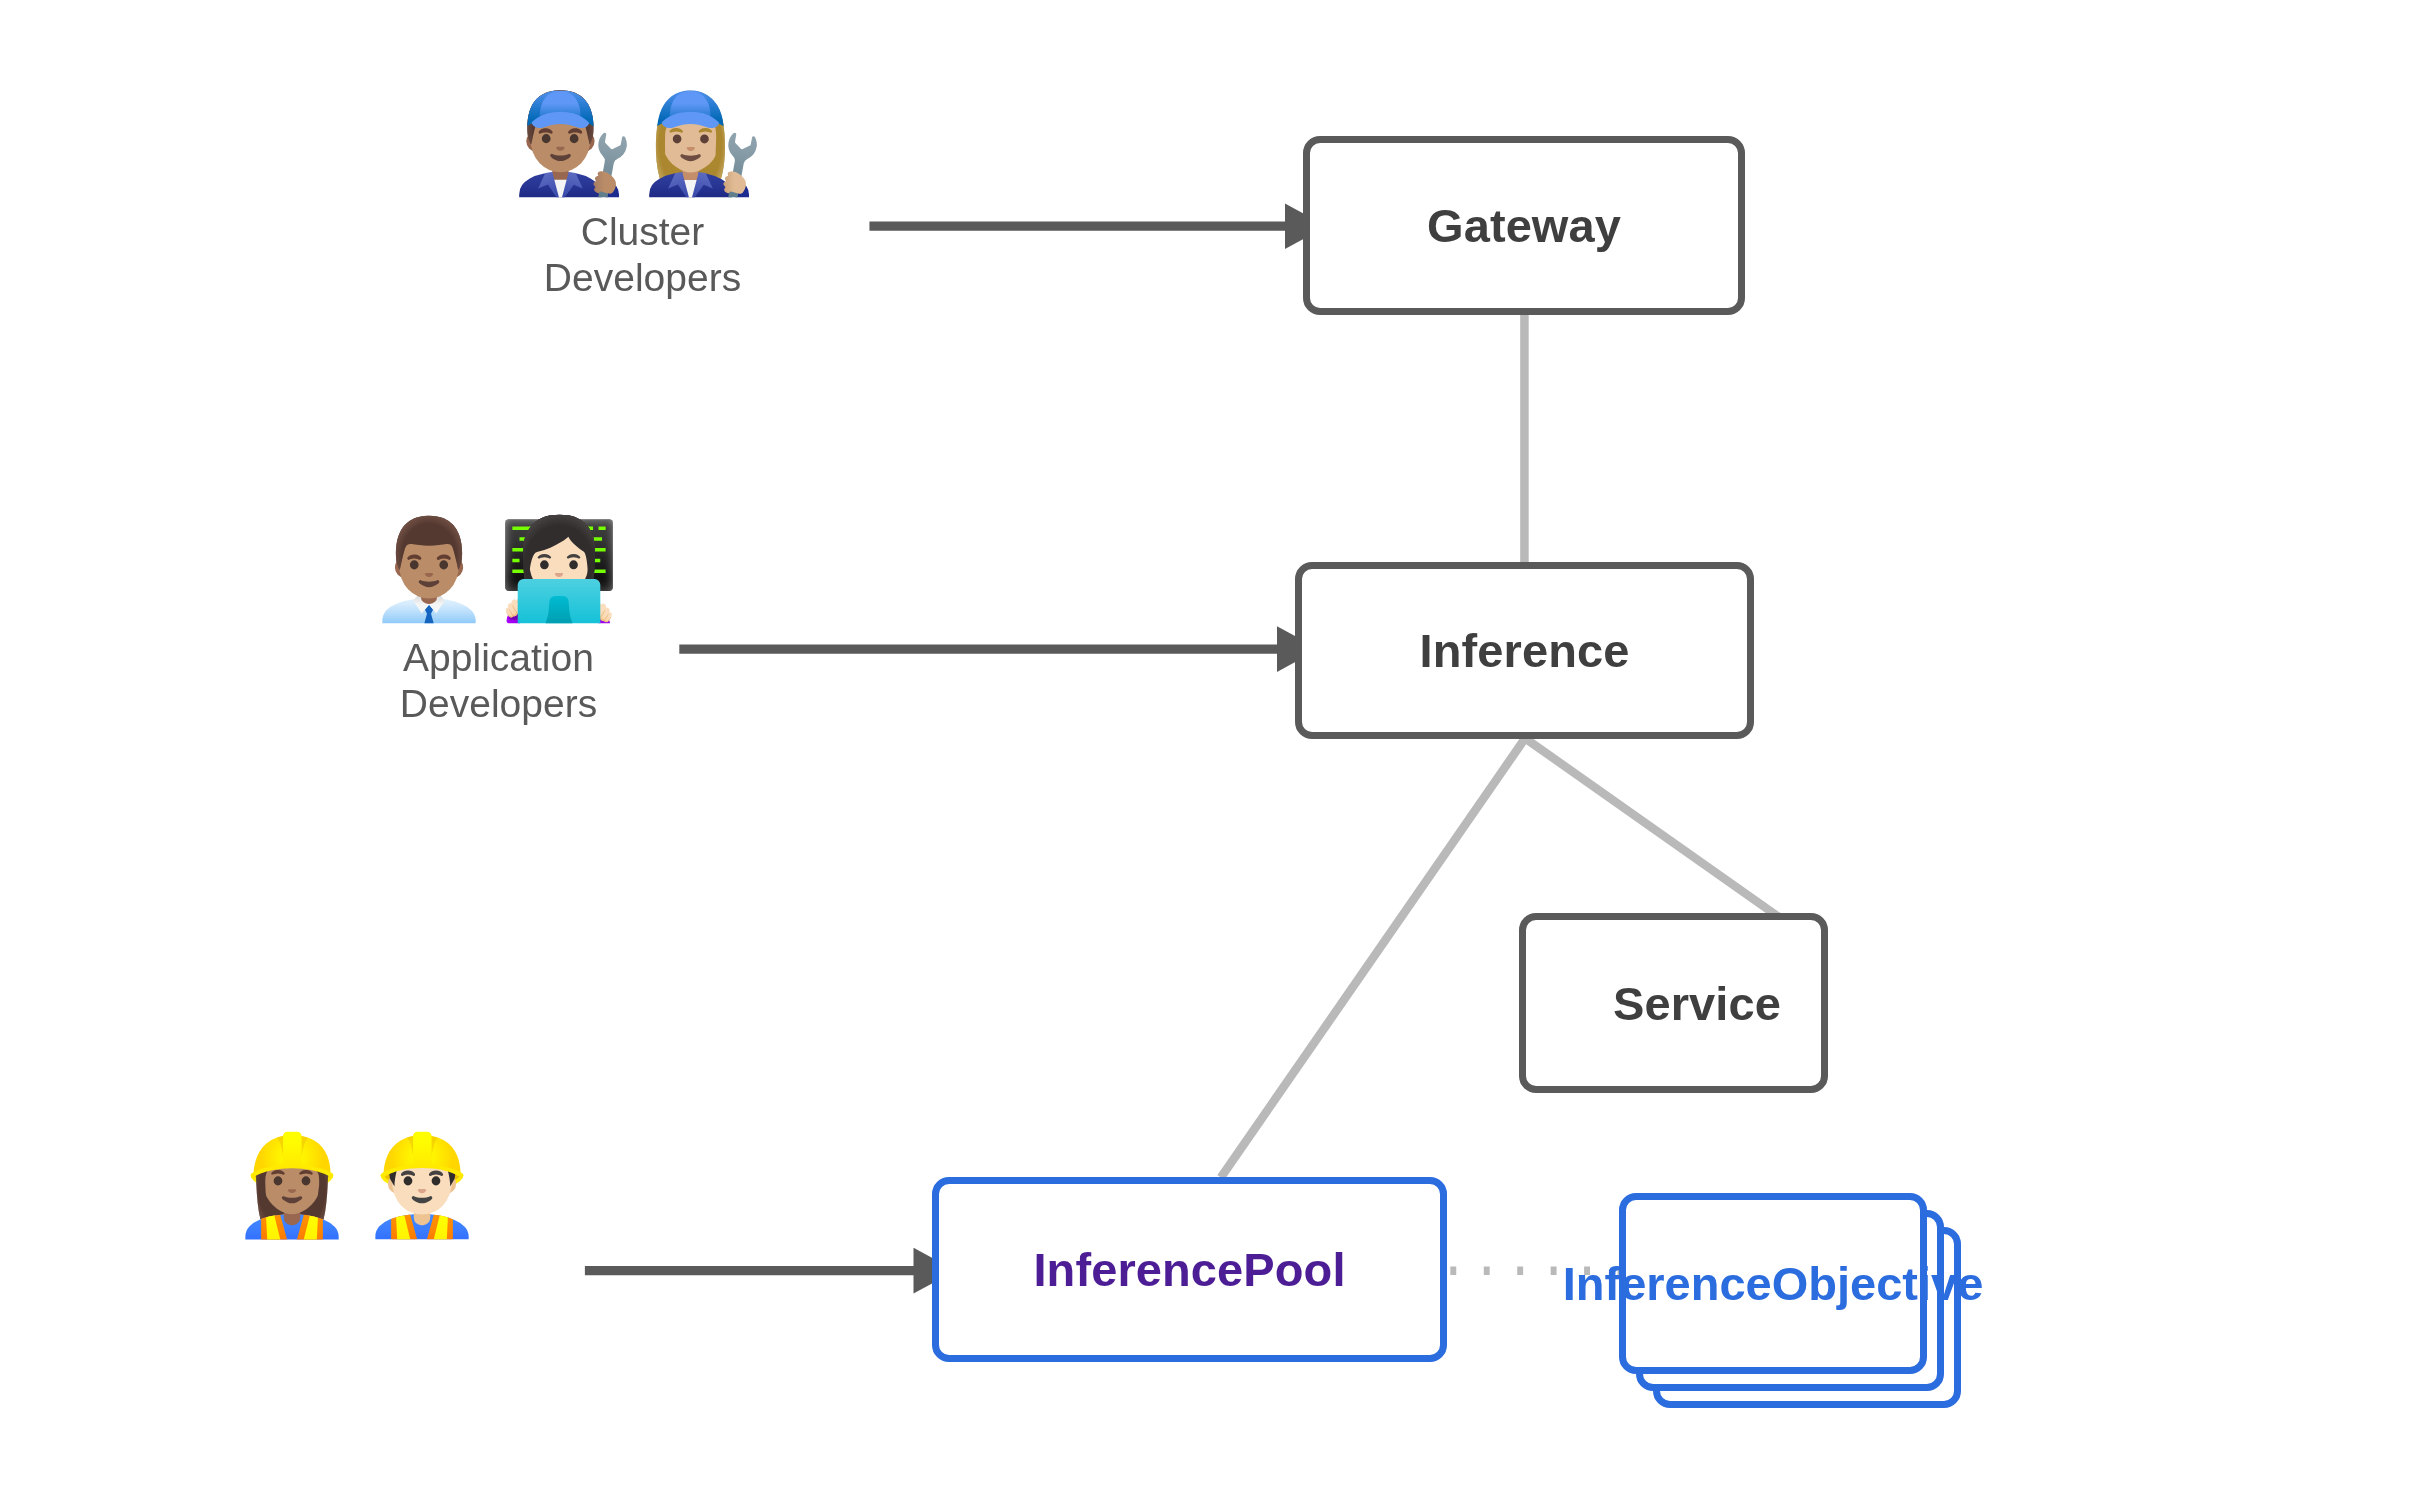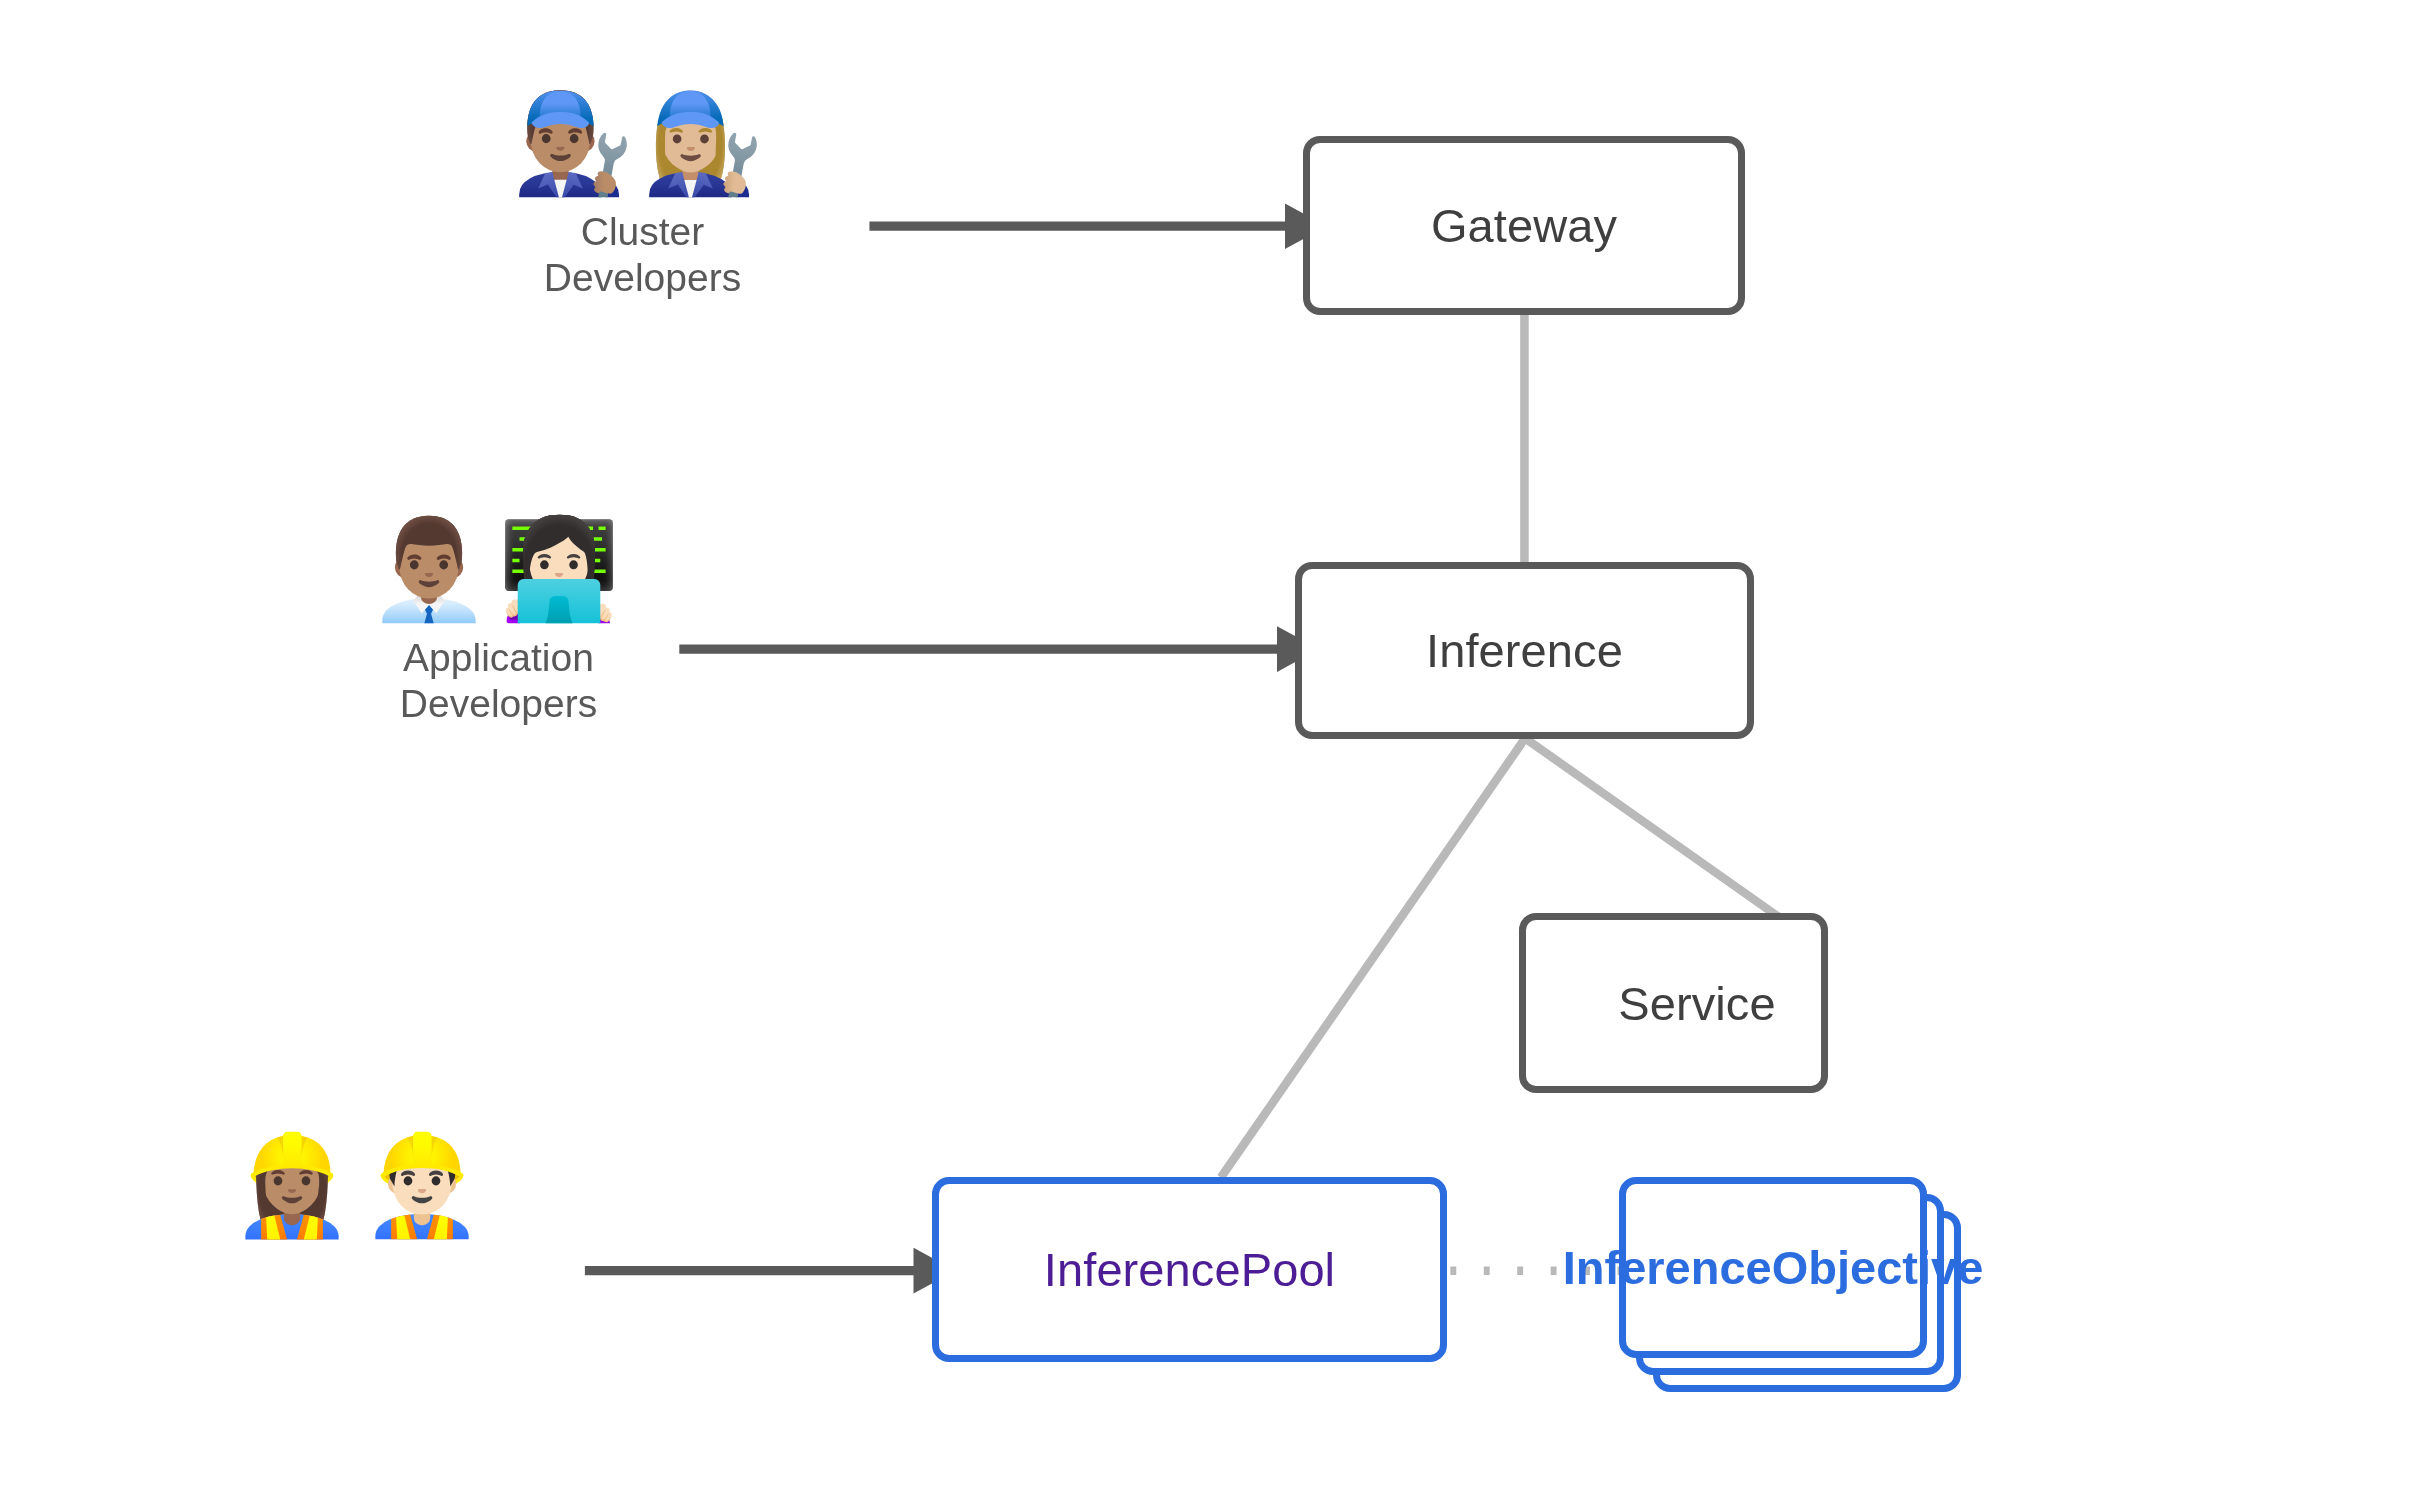--- a/index.html
+++ b/index.html
@@ -54,21 +54,21 @@
   .node {
     position: absolute;
     box-sizing: border-box;
     background: #ffffff;
     display: flex;
     align-items: center;
     justify-content: center;
     text-align: center;
   }
   .node .node-label {
-    font-weight: normal;
+    font-weight: bold;
     letter-spacing: 0.1px;
   }
   .node.gray {
     border: 7.2px solid #5a5a5a;
     border-radius: 17px;
   }
   .node.gray .node-label {
     color: #3f3f3f;
     font-size: 47px;
   }
@@ -77,20 +77,21 @@
     border-radius: 17px;
   }
   .node.blue .node-label {
     color: #4c1d95;
     font-size: 47px;
   }
 
   
   .stack {
     position: absolute;
+    margin-top: 16px;
   }
   .stack .card {
     position: absolute;
     box-sizing: border-box;
     background: #ffffff;
     border: 7.2px solid #2b6cdf;
     border-radius: 17px;
   }
   .stack .card.c3 { left: 34px;  top: 34px; }
   .stack .card.c2 { left: 17px;  top: 17px; }

